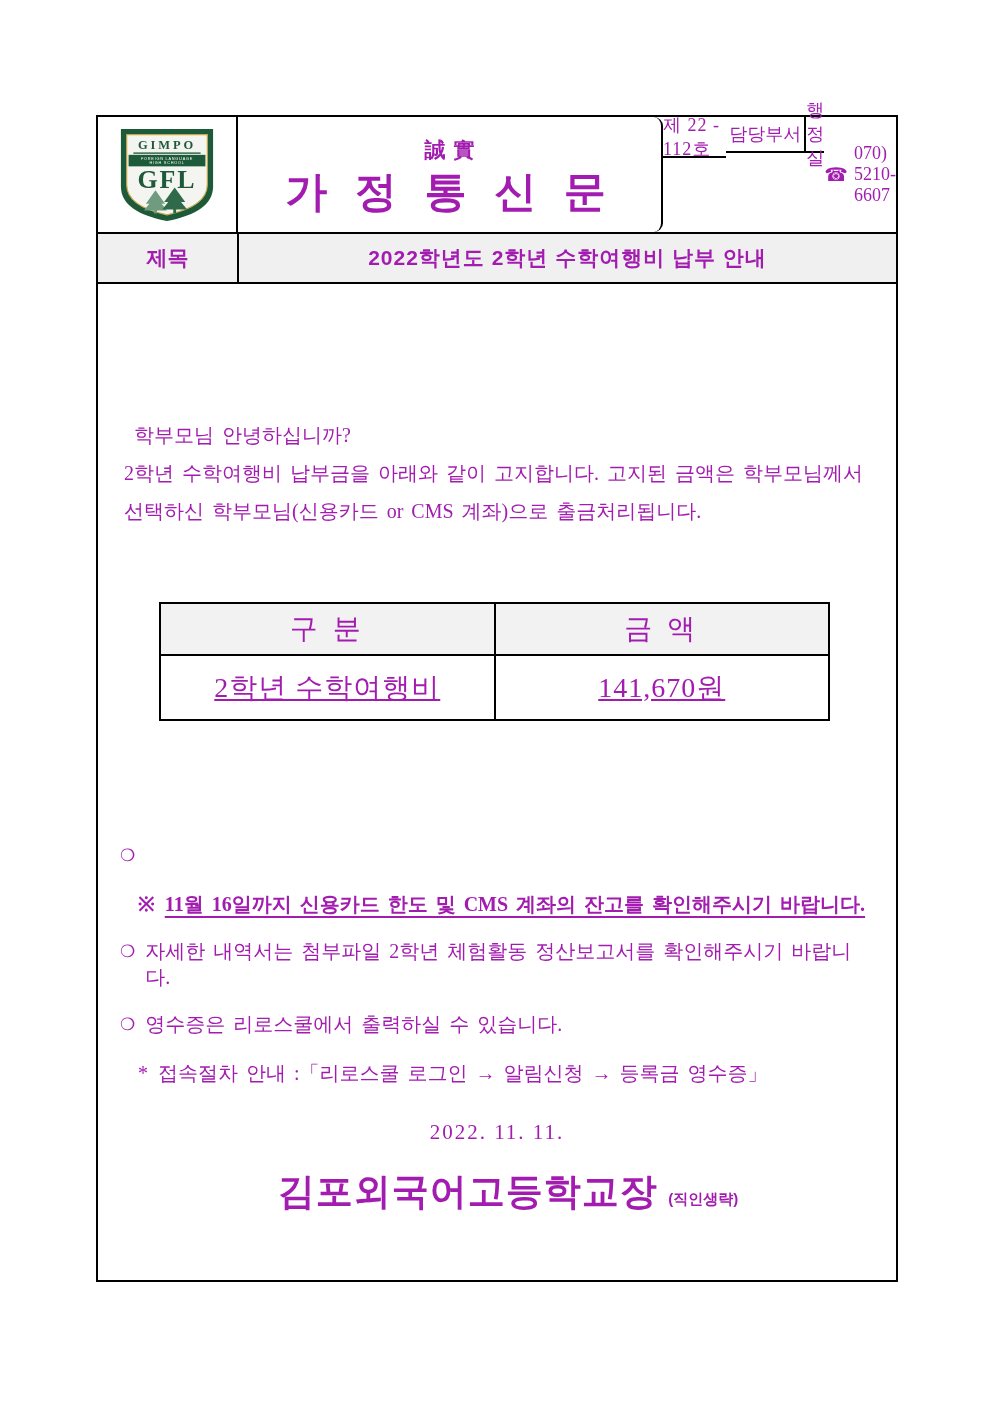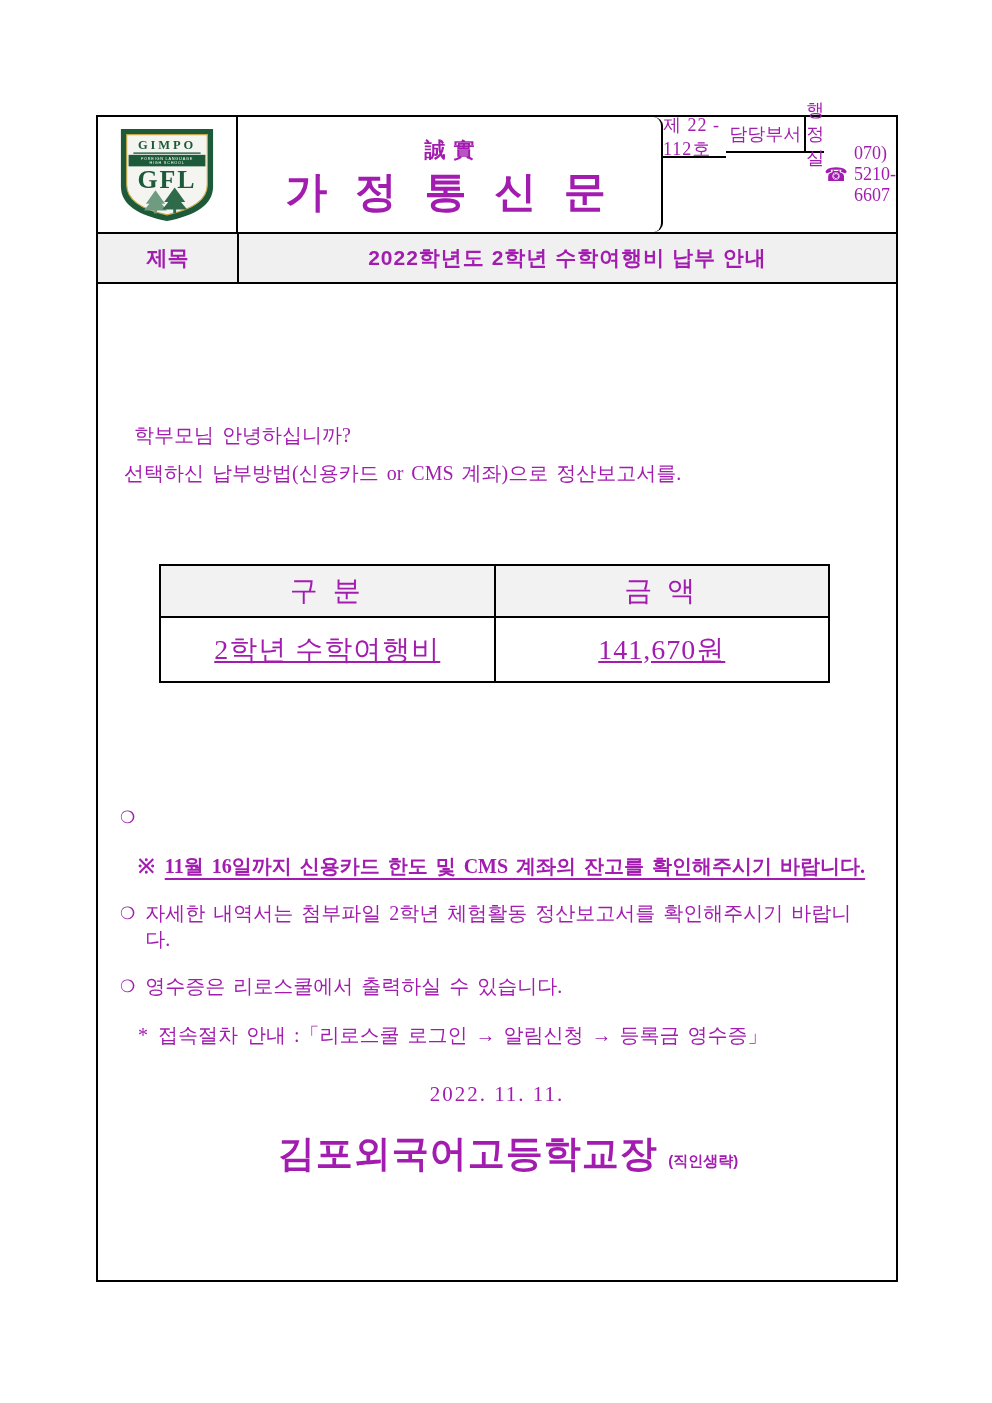--- a/index.html
+++ b/index.html
@@ -205,21 +205,22 @@
 
     <div class="subject-row">
       <div class="subject-label">제목</div>
       <div class="subject-title">2022학년도 2학년 수학여행비 납부 안내</div>
     </div>
 
     <div class="doc-body">
 
       <div class="intro">
         <div class="greeting">학부모님 안녕하십니까?</div>
-        <div>선택하신 납부방법(신용카드 or CMS 계좌)으로 정산보고서를.</div>
+        <div>2학년 수학여행비 납부금을 아래와 같이 고지합니다. 고지된 금액은 학부모님께서</div>
+        <div>선택하신 학부모님(신용카드 or CMS 계좌)으로 출금처리됩니다.</div>
       </div>
 
       <table class="fee-table">
         <tbody>
             <tr>
           <th>구 분</th>
           <th>금 액</th>
         </tr>
         <tr>
           <td class="cell">2학년 수학여행비</td>

